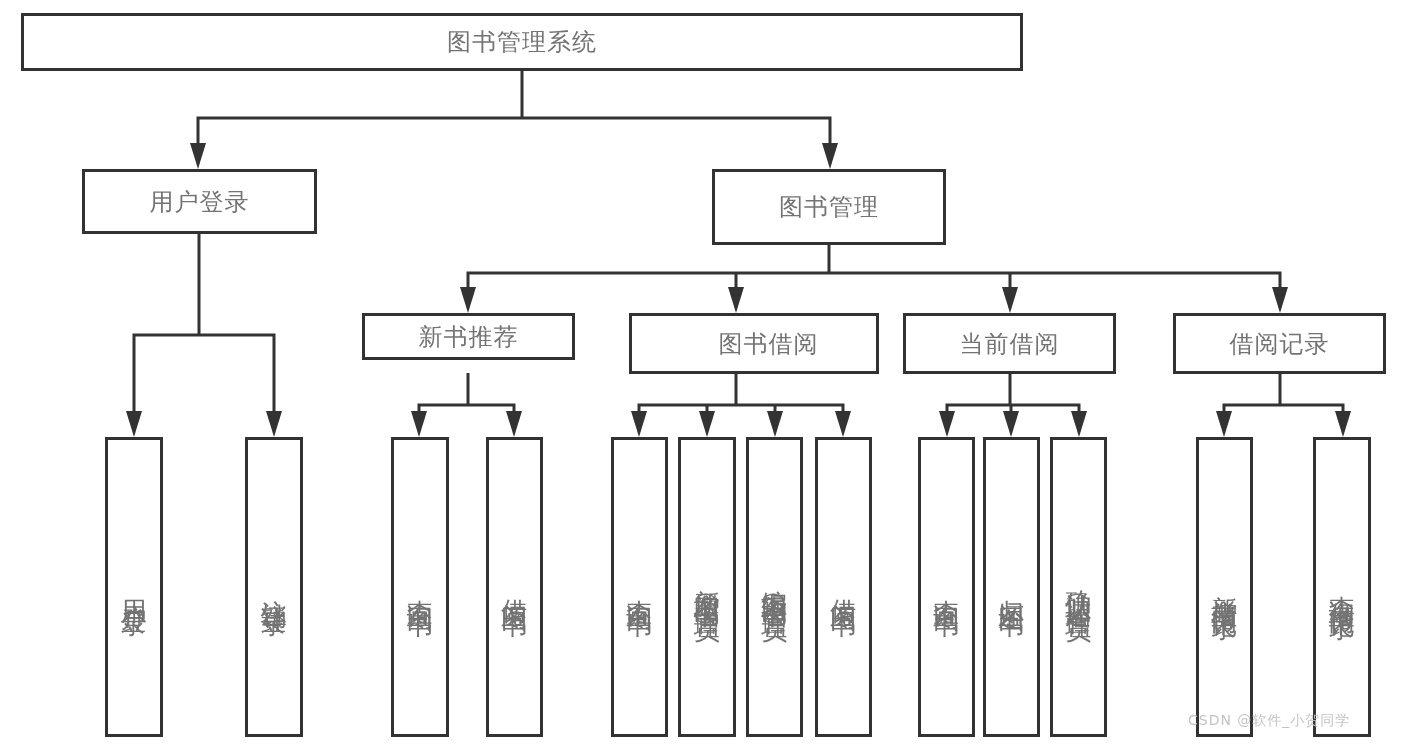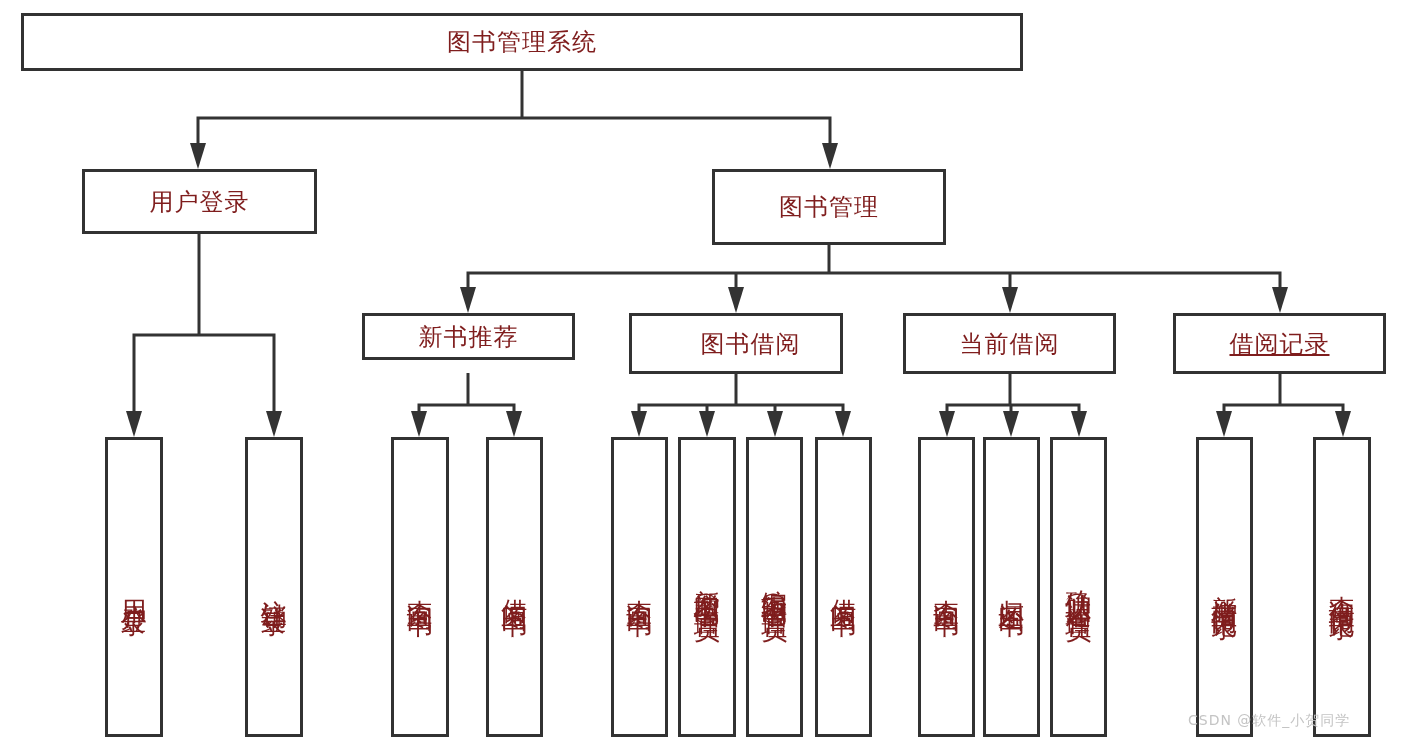--- a/index.html
+++ b/index.html
@@ -21,38 +21,38 @@
     left: 0; top: 0;
     width: 1405px; height: 747px;
   }
   .node {
     position: absolute;
     border: 3px solid #323232;
     background: #ffffff;
     display: flex;
     align-items: center;
     justify-content: center;
-    color: #7f1d1d;
+    color: #737373;
   }
   .h-node { font-size: 24px; letter-spacing: 1px; }
   .v-node .vtext {
     writing-mode: vertical-rl;
     text-orientation: mixed;
     font-size: 26px;
     letter-spacing: 4px;
     line-height: 1.1;
   }
   
   .n-root   { left: 21px;   top: 13px;  width: 1002px; height: 58px; }
   .n-login  { left: 82px;   top: 169px; width: 235px;  height: 65px; }
   .n-mgmt   { left: 712px;  top: 169px; width: 234px;  height: 76px; }
   .n-newbk  { left: 362px;  top: 313px; width: 213px;  height: 47px; }
-  .n-borrow { left: 629px;  top: 313px; width: 214px;  height: 61px; padding-left: 29px; }
+  .n-borrow { left: 629px;  top: 313px; width: 250px;  height: 61px; padding-left: 29px; }
   .n-cur    { left: 903px;  top: 313px; width: 213px;  height: 61px; }
-  .n-rec    { left: 1173px; top: 313px; width: 213px;  height: 61px; text-decoration: underline; }
+  .n-rec    { left: 1173px; top: 313px; width: 213px;  height: 61px; }
   .leaf     { top: 437px; height: 300px; }
   .l-1a { left: 105px;  width: 58px; }
   .l-1b { left: 245px;  width: 58px; }
   .l-2a { left: 391px;  width: 58px; }
   .l-2b { left: 486px;  width: 57px; }
   .l-3a { left: 611px;  width: 57px; }
   .l-3b { left: 678px;  width: 58px; }
   .l-3c { left: 746px;  width: 57px; }
   .l-3d { left: 815px;  width: 57px; }
   .l-4a { left: 918px;  width: 57px; }

